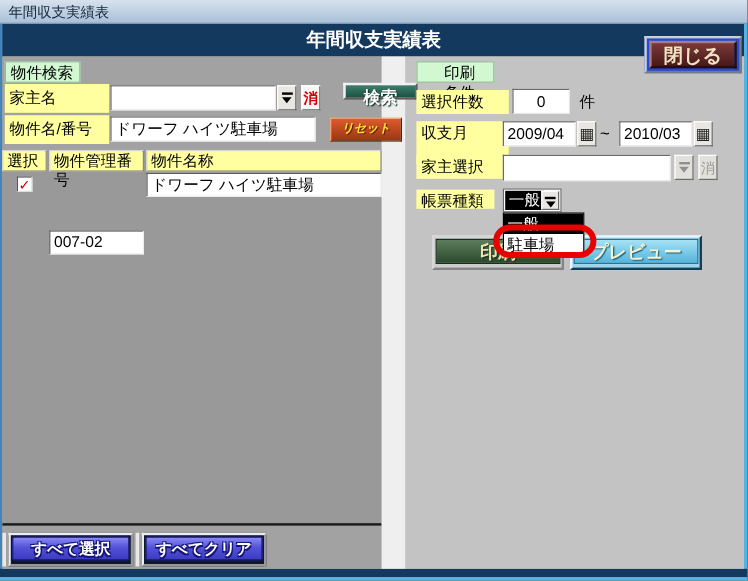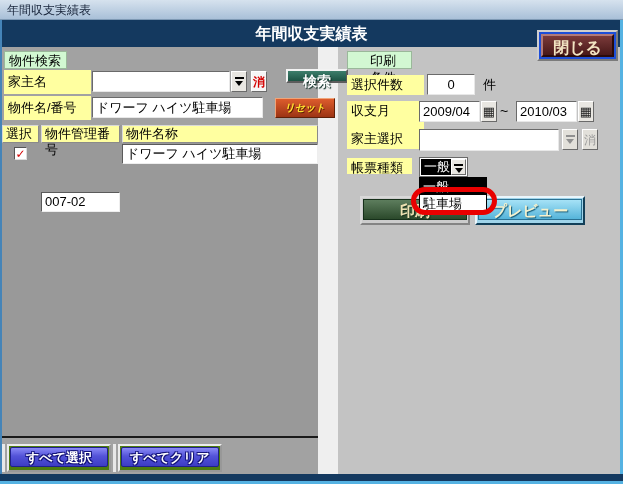--- a/index.html
+++ b/index.html
@@ -77,21 +77,21 @@
     border:2px solid; border-color:#f2f2f2 #5c5c5c #5c5c5c #f2f2f2;
     background:linear-gradient(#3d7e6b,#1d5344);
     color:#ffffff; font-size:14px; line-height:21px; text-shadow:1px 1px 1px #0b2d24;
   }
   .btn-reset {
     border:1px solid; border-color:#f0a478 #5e2008 #5e2008 #f0a478;
     background:linear-gradient(#dd5c2c,#9c3414);
     color:#ffe62e; font-size:10px; line-height:18px; text-shadow:1px 1px 0 #5e2008;font-style:italic;
   }
   .btn-blue {
-    border:2px outset #ececec; padding:1px; background:#4d7c0f;
+    border:2px outset #ececec; padding:1px; background:#0f172a;
   }
   .btn-blue .inner {
     border:1px solid #20208a; border-radius:2px;
     background:linear-gradient(#8a8af6 0%,#5353d8 45%,#3c3cc4 100%);
     color:#ffffff; font-size:13px; line-height:20px; height:20px;
     text-shadow:1px 1px 0 #141478, -1px -1px 0 #141478, 1px -1px 0 #141478, -1px 1px 0 #141478;
   }
   .btn-print {
     border:2px outset #d8d8d8; padding:1px; background:#cccccc;
   }

